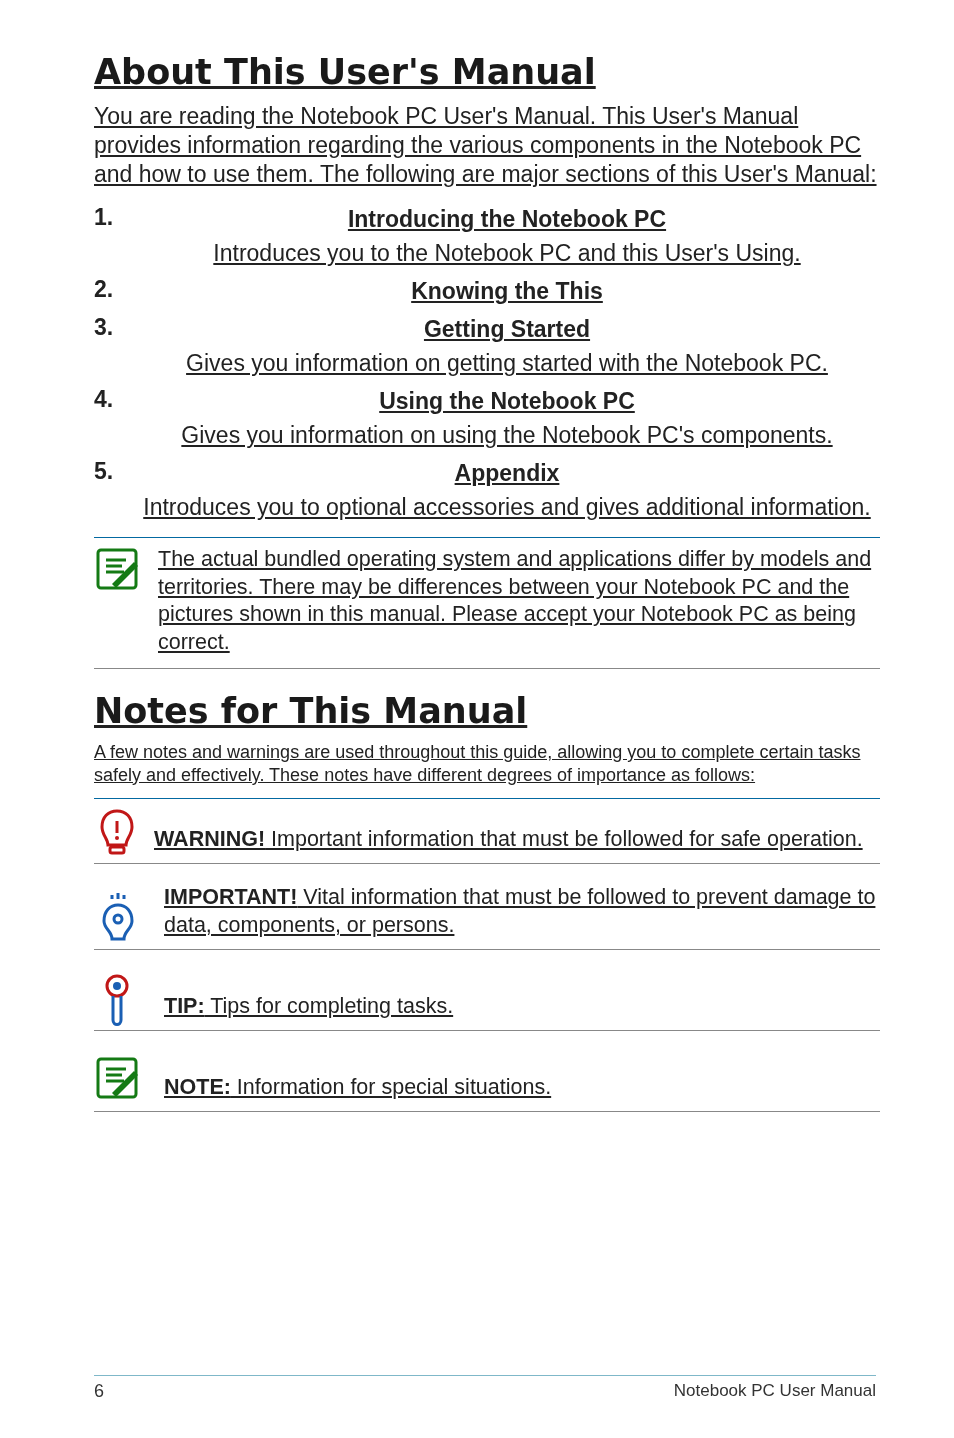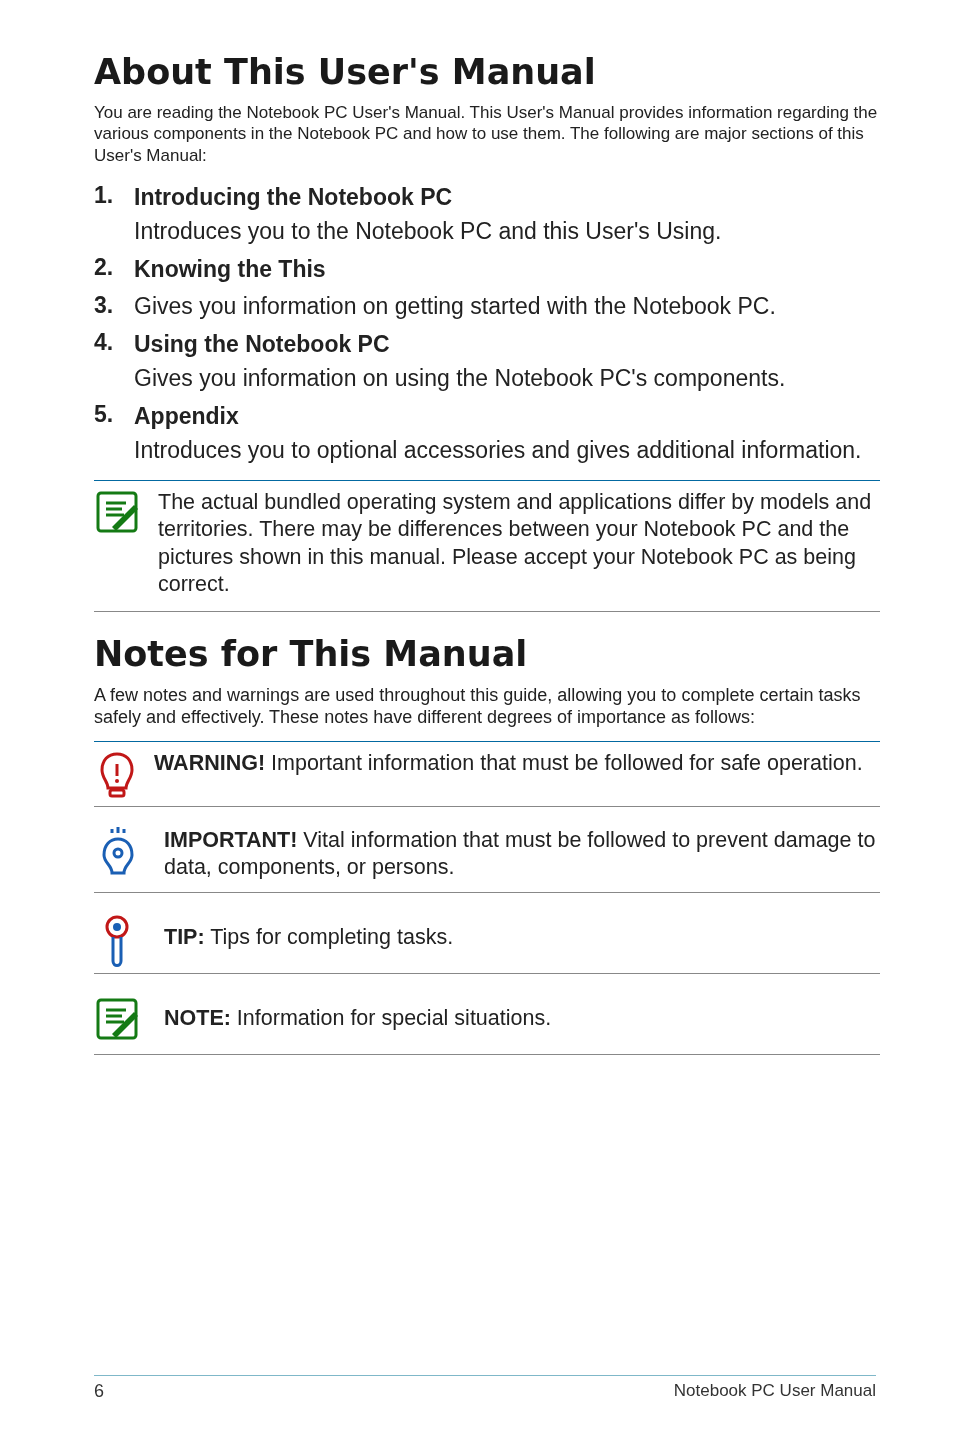--- a/index.html
+++ b/index.html
@@ -9,44 +9,46 @@
     background: #fff;
     color: #222;
     width: 954px;
     height: 1438px;
     box-sizing: border-box;
     position: relative;
   }
   .page {
     padding: 52px 74px 40px 94px;
     box-sizing: border-box;
+    text-decoration: underline;
   }
   h1 {
     font-family: Verdana, "DejaVu Sans", sans-serif;
     font-weight: 700;
     font-size: 35px;
     margin: 0 0 10px 0;
     color: #1a1a1a;
   }
   .intro {
-    font-size: 17px;
+    font-size: 23px;
     line-height: 1.25;
     margin: 0 0 16px 0;
   }
   ol.sections {
     list-style: none;
     padding: 0;
     margin: 0;
     counter-reset: sec;
   }
   ol.sections > li {
     counter-increment: sec;
     margin-bottom: 7px;
     padding-left: 40px;
     position: relative;
+    text-align: center;
   }
   ol.sections > li::before {
     content: counter(sec) ".";
     position: absolute;
     left: 0;
     top: 0;
     font-weight: 700;
     font-size: 23px;
   }
   .sec-title {
@@ -91,20 +93,21 @@
   .notes-intro {
     font-size: 18px;
     line-height: 1.26;
     margin: 0 0 10px 0;
   }
   .stack {
     margin-top: 8px;
   }
   .stack .callout-wrap {
     margin-top: 12px;
+    align-items: flex-end;
   }
   .stack .callout-wrap + .callout-wrap {
     border-top: none;
     gap: 24px;
   }
   .footer {
     position: absolute;
     bottom: 36px;
     left: 94px;
     right: 78px;
@@ -132,20 +135,21 @@
 
   <ol class="sections">
     <li>
       <div class="sec-title">Introducing the Notebook PC</div>
       <div class="sec-desc">Introduces you to the Notebook PC and this User's Using.</div>
     </li>
     <li>
       <div class="sec-title">Knowing the This</div>
     </li>
     <li>
+      <div class="sec-title">Getting Started</div>
       <div class="sec-desc">Gives you information on getting started with the Notebook PC.</div>
     </li>
     <li>
       <div class="sec-title">Using the Notebook PC</div>
       <div class="sec-desc">Gives you information on using the Notebook PC's components.</div>
     </li>
     <li>
       <div class="sec-title">Appendix</div>
       <div class="sec-desc">Introduces you to optional accessories and gives additional information.</div>
     </li>

